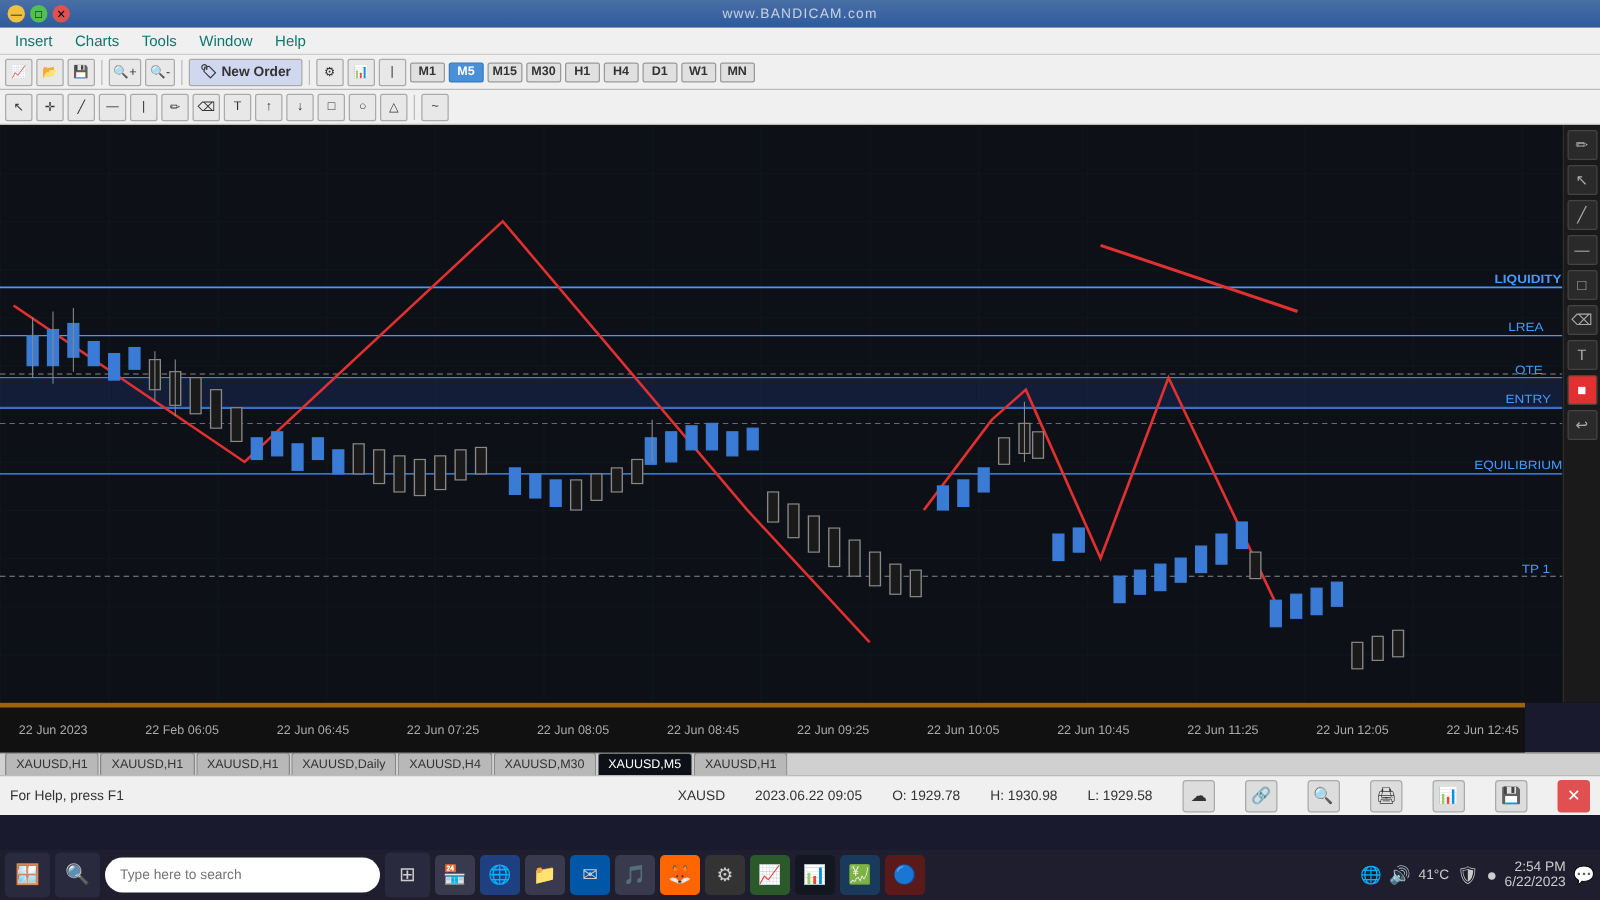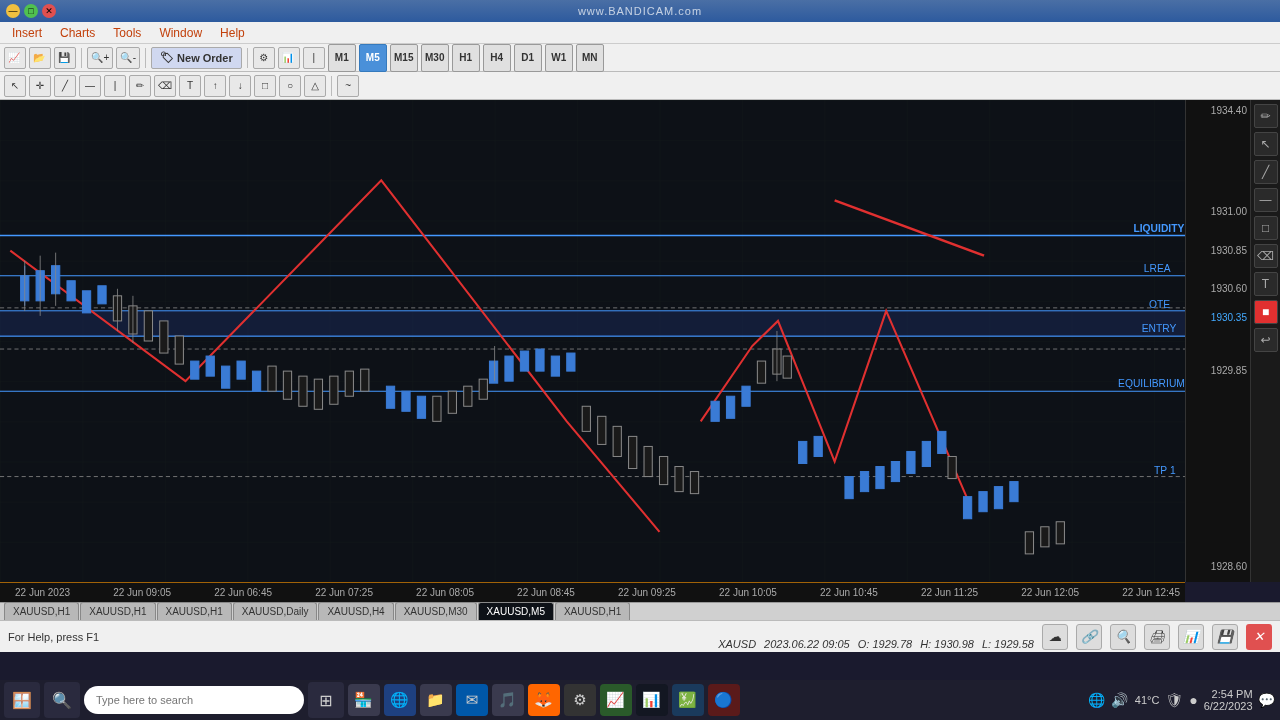--- a/index.html
+++ b/index.html
@@ -30,21 +30,21 @@
       background: #f0f0f0;
       display: flex;
       align-items: center;
       padding: 0 4px;
       gap: 2px;
       border-bottom: 1px solid #ccc;
     }
     .menu-item {
       padding: 2px 8px;
       font-size: 12px;
-      color: #c2410c;
+      color: #0f766e;
       cursor: pointer;
     }
 
     
     #toolbar1 {
       height: 28px;
       background: #f0f0f0;
       display: flex;
       align-items: center;
       padding: 0 4px;
@@ -79,21 +79,21 @@
       background: #f0f0f0;
       display: flex;
       align-items: center;
       padding: 0 4px;
       gap: 3px;
       border-bottom: 1px solid #bbb;
     }
 
     
     .tf-btn {
-      height: 28px;
+      height: 16px;
       min-width: 28px;
       background: #e0e0e0;
       border: 1px solid #999;
       border-radius: 2px;
       cursor: pointer;
       font-size: 10px;
       font-weight: bold;
       display: flex; align-items: center; justify-content: center;
       color: #333;
       padding: 0 0;
@@ -154,29 +154,29 @@
       display: flex;
       align-items: center;
       justify-content: center;
       font-size: 12px;
       color: #aaa;
     }
     .rt-btn.red { color: #e05050; }
 
     
     #time-axis {
-      height: 20px;
+      height: 40px;
       background: #111;
-      border-top: 1px solid #a16207;
+      border-top: 4px solid #a16207;
       display: flex;
       align-items: center;
       padding: 0 0 0 10px;
       font-size: 10px;
       color: #aaa;
-      margin-right: 95px;
+      margin-right: 60px;
     }
 
     
     #bottom-tabs {
       height: 18px;
       background: #d0d0d0;
       display: flex;
       align-items: flex-end;
       gap: 1px;
       padding: 0 4px;
@@ -205,21 +205,21 @@
       background: #f0f0f0;
       border-top: 1px solid #bbb;
       display: flex;
       align-items: center;
       justify-content: space-between;
       padding: 0 8px;
       font-size: 11px;
       color: #333;
     }
     #statusbar-left { display: flex; align-items: flex-start; gap: 4px; }
-    #statusbar-right { display: flex; align-items: flex-end; gap: 8px; font-style: italic; }
+    #statusbar-right { display: flex; align-items: center; gap: 24px; }
     .status-icon { width: 26px; height: 26px; background: #ddd; border: 1px solid #aaa; border-radius: 3px; display: flex; align-items: center; justify-content: center; cursor: pointer; font-size: 13px; }
     .status-close { width: 26px; height: 26px; background: #e05050; border-radius: 3px; display: flex; align-items: center; justify-content: center; color: white; cursor: pointer; font-size: 13px; }
 
     
     #taskbar {
       height: 40px;
       background: #1e1e2e;
       display: flex;
       align-items: center;
       padding: 0 4px;
@@ -504,47 +504,38 @@
 
         <text x="1100" y="131" font-size="10" fill="#4499ff" font-weight="bold">LIQUIDITY</text>
         <text x="1110" y="171" font-size="10" fill="#4499ff">LREA</text>
         <text x="1115" y="207" font-size="10" fill="#4499ff">OTE</text>
         <text x="1108" y="231" font-size="10" fill="#4499ff">ENTRY</text>
         <text x="1085" y="286" font-size="10" fill="#4499ff">EQUILIBRIUM</text>
         <text x="1120" y="372" font-size="10" fill="#4499ff">TP 1</text>
       </svg>
     </div>
 
-    <div id="price-axis">
-      <span style="position:absolute; top:5px; right:3px; font-size:10px; color:#aaa;">1934.40</span>
-      <span style="position:absolute; top:22%; right:3px; font-size:10px; color:#aaa;">1931.00</span>
-      <span style="position:absolute; top:30%; right:3px; font-size:10px; color:#aaa;">1930.85</span>
-      <span style="position:absolute; top:38%; right:3px; font-size:10px; color:#aaa;">1930.60</span>
-      <span style="position:absolute; top:44%; right:3px; font-size:10px; color:#4af;">1930.35</span>
-      <span style="position:absolute; top:55%; right:3px; font-size:10px; color:#aaa;">1929.85</span>
-      <span style="position:absolute; bottom:10px; right:3px; font-size:10px; color:#aaa;">1928.60</span>
-    </div>
 
     <div id="right-toolbar">
       <div class="rt-btn">✏</div>
       <div class="rt-btn">↖</div>
       <div class="rt-btn">╱</div>
       <div class="rt-btn">—</div>
       <div class="rt-btn">□</div>
       <div class="rt-btn">⌫</div>
       <div class="rt-btn">T</div>
       <div class="rt-btn red" style="background:#e03030; color:white;">■</div>
       <div class="rt-btn">↩</div>
     </div>
   </div>
 
   <div id="time-axis">
     <div style="display:flex; gap:0px; width:100%; justify-content:space-between; padding:0 5px;">
       <span>22 Jun 2023</span>
-      <span>22 Jun 09:05</span>
+      <span>22 Feb 06:05</span>
       <span>22 Jun 06:45</span>
       <span>22 Jun 07:25</span>
       <span>22 Jun 08:05</span>
       <span>22 Jun 08:45</span>
       <span>22 Jun 09:25</span>
       <span>22 Jun 10:05</span>
       <span>22 Jun 10:45</span>
       <span>22 Jun 11:25</span>
       <span>22 Jun 12:05</span>
       <span>22 Jun 12:45</span>

